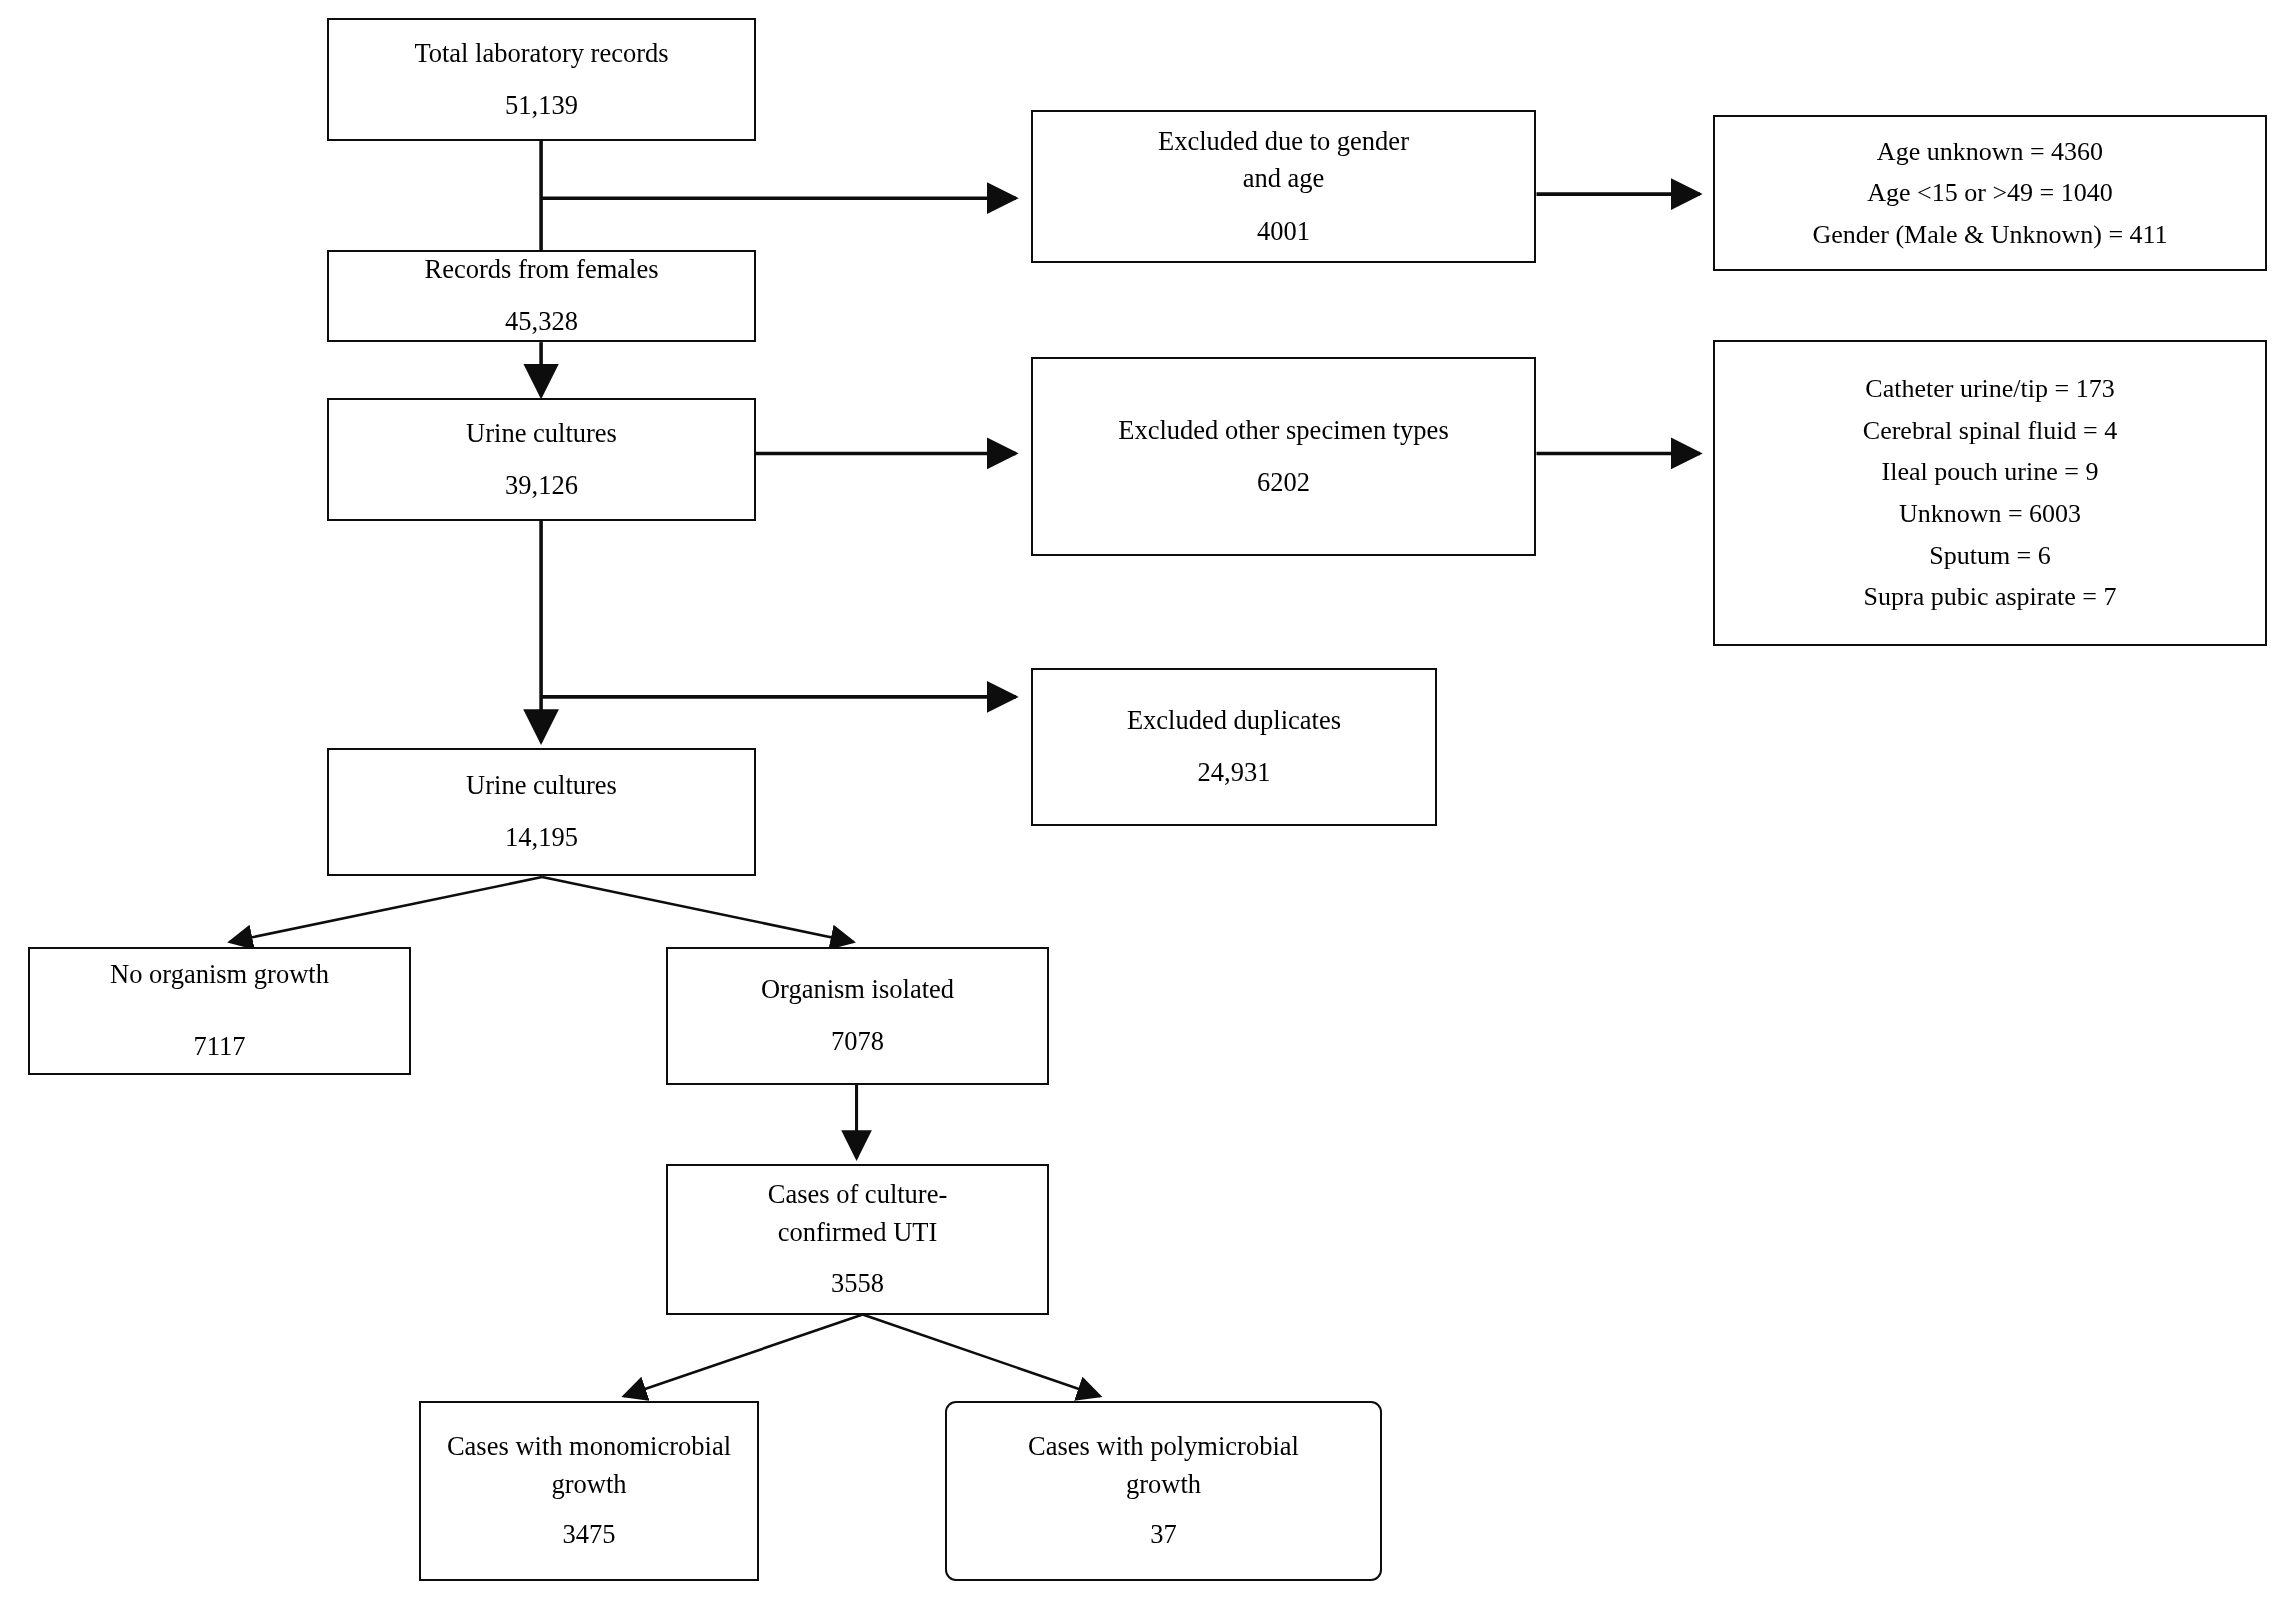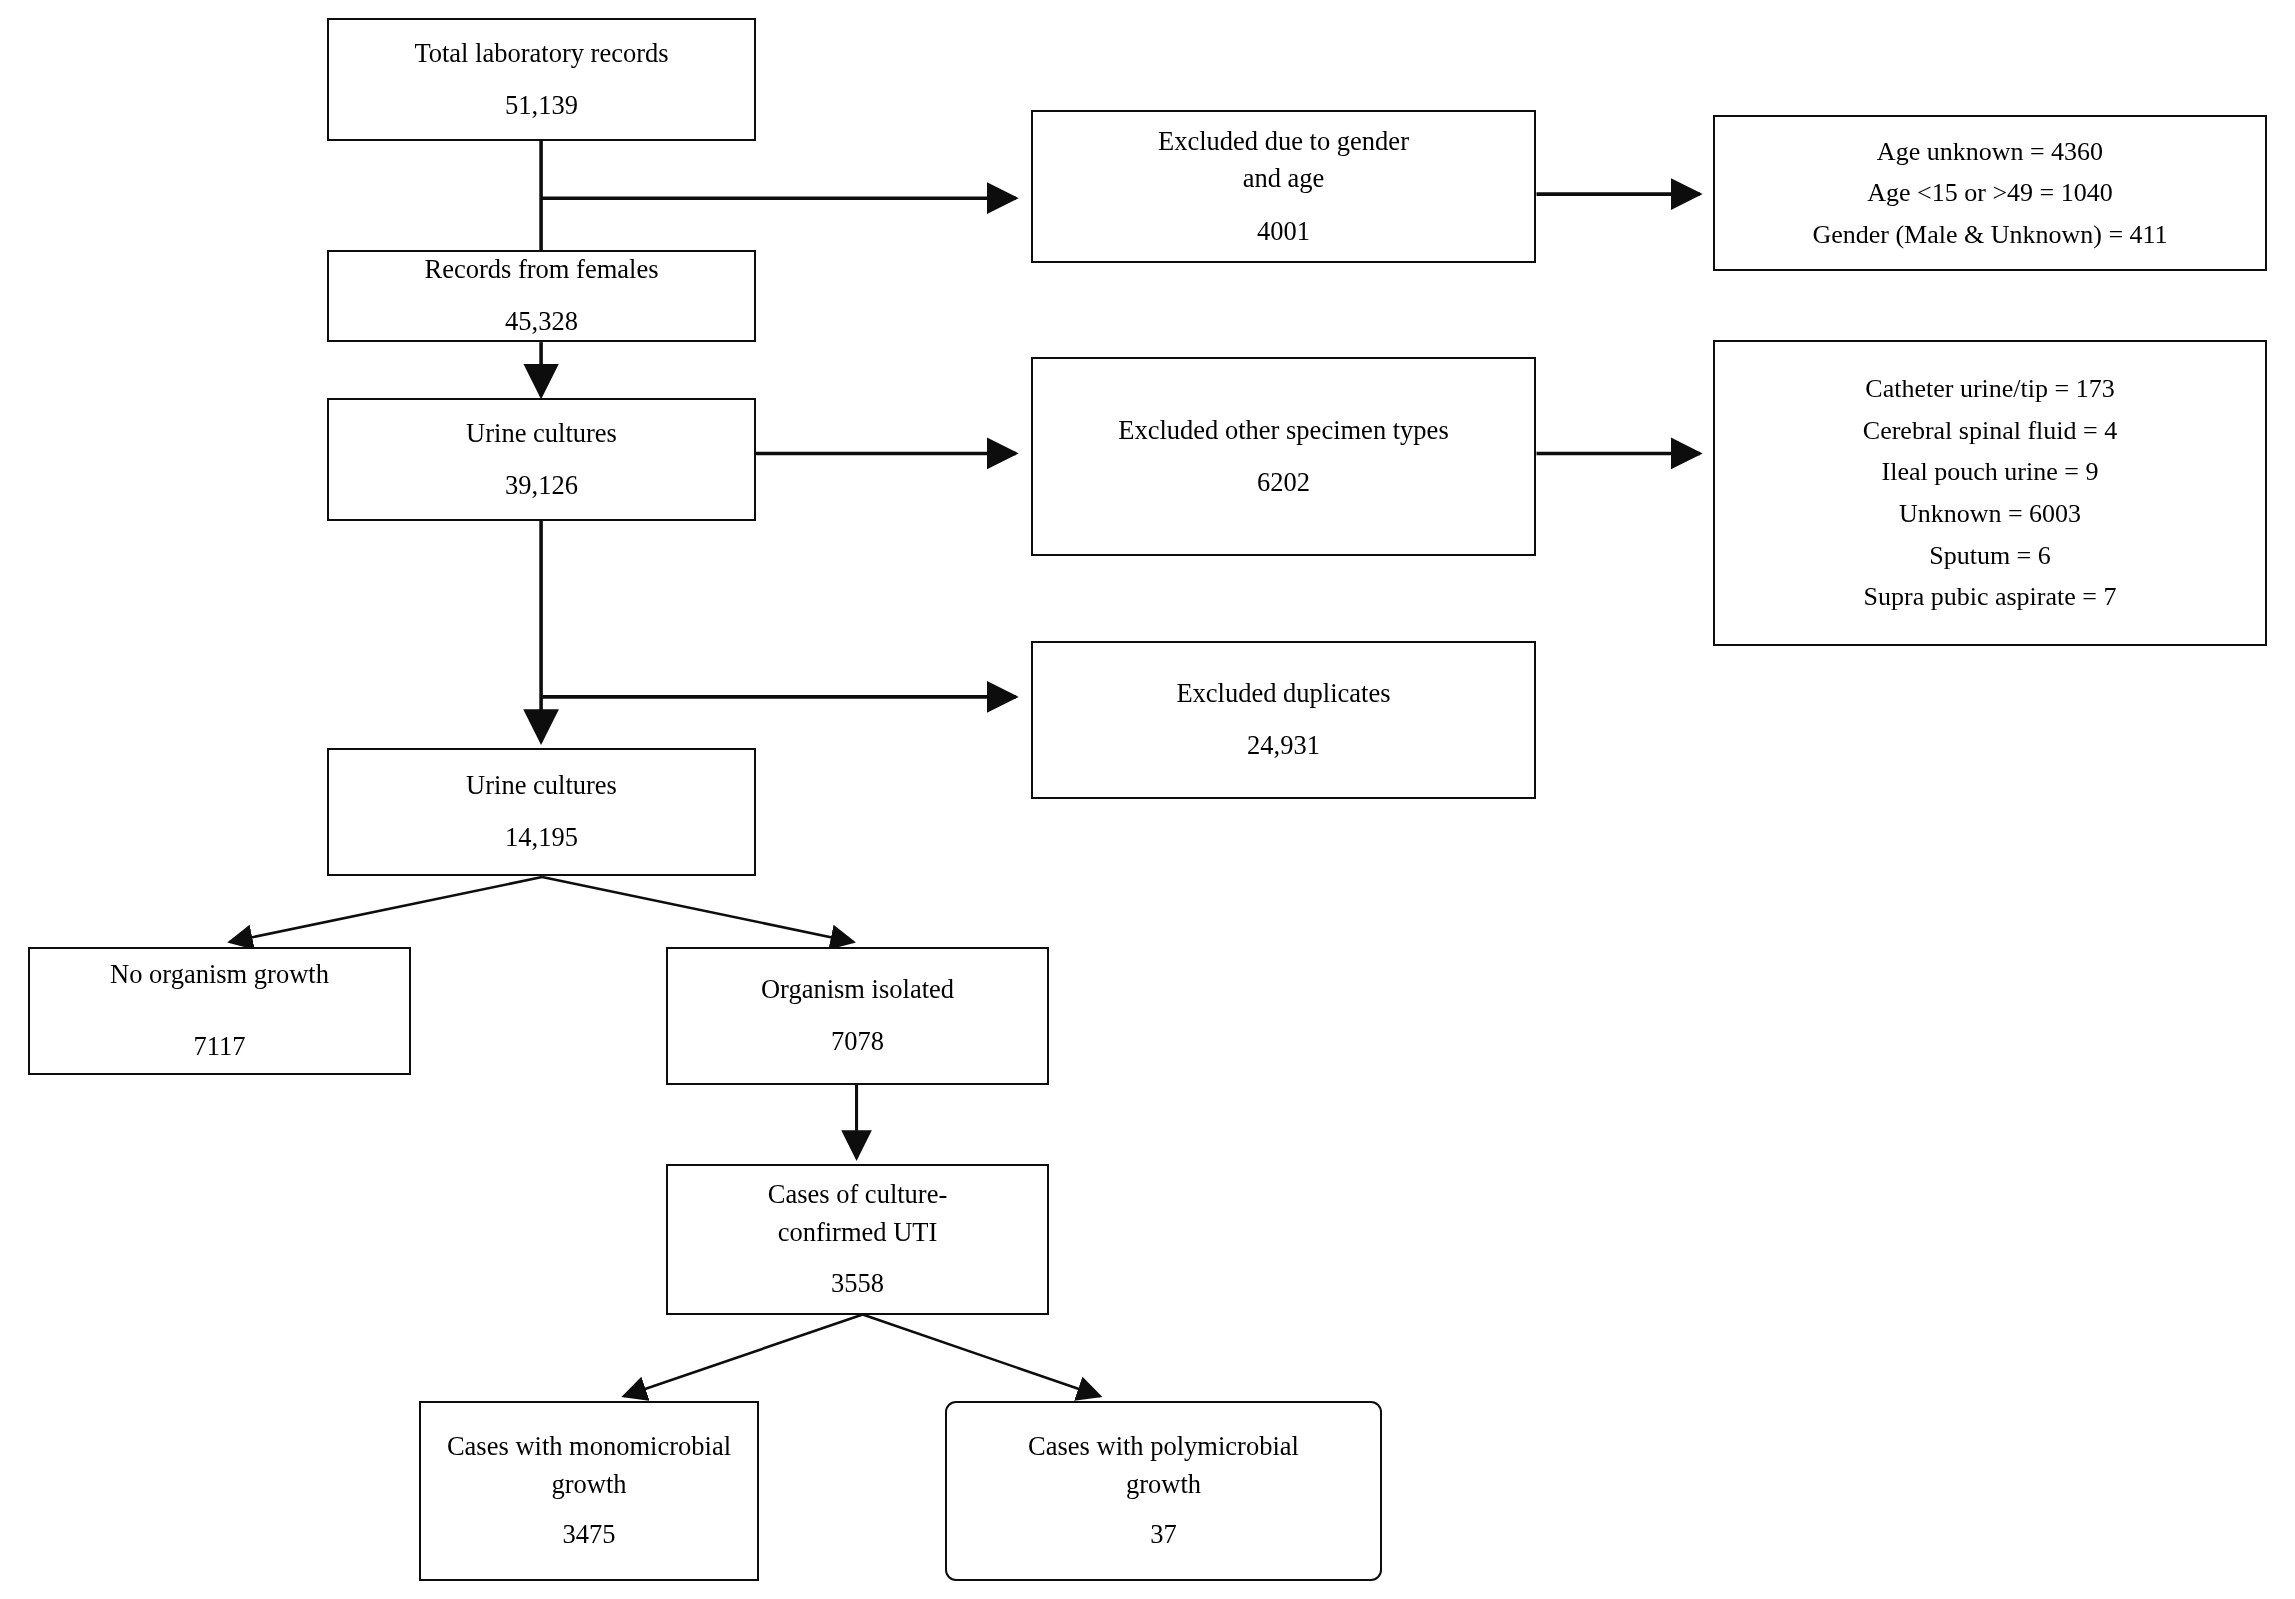--- a/index.html
+++ b/index.html
@@ -146,21 +146,21 @@
     <span class="ln">Unknown = 6003</span>
     <span class="ln">Sputum = 6</span>
     <span class="ln">Supra pubic aspirate = 7</span>
   </div>
 
   <div class="node" style="left:327px;top:398px;width:429px;height:123px;">
     <span class="ln">Urine cultures</span>
     <span class="val">39,126</span>
   </div>
 
-  <div class="node" style="left:1031px;top:641px;width:505px;height:158px;">
+  <div class="node" style="left:1031px;top:668px;width:406px;height:158px;">
     <span class="ln">Excluded duplicates</span>
     <span class="val">24,931</span>
   </div>
 
   <div class="node" style="left:327px;top:748px;width:429px;height:128px;">
     <span class="ln">Urine cultures</span>
     <span class="val">14,195</span>
   </div>
 
   <div class="node" style="left:28px;top:947px;width:383px;height:128px;gap:20px;">

